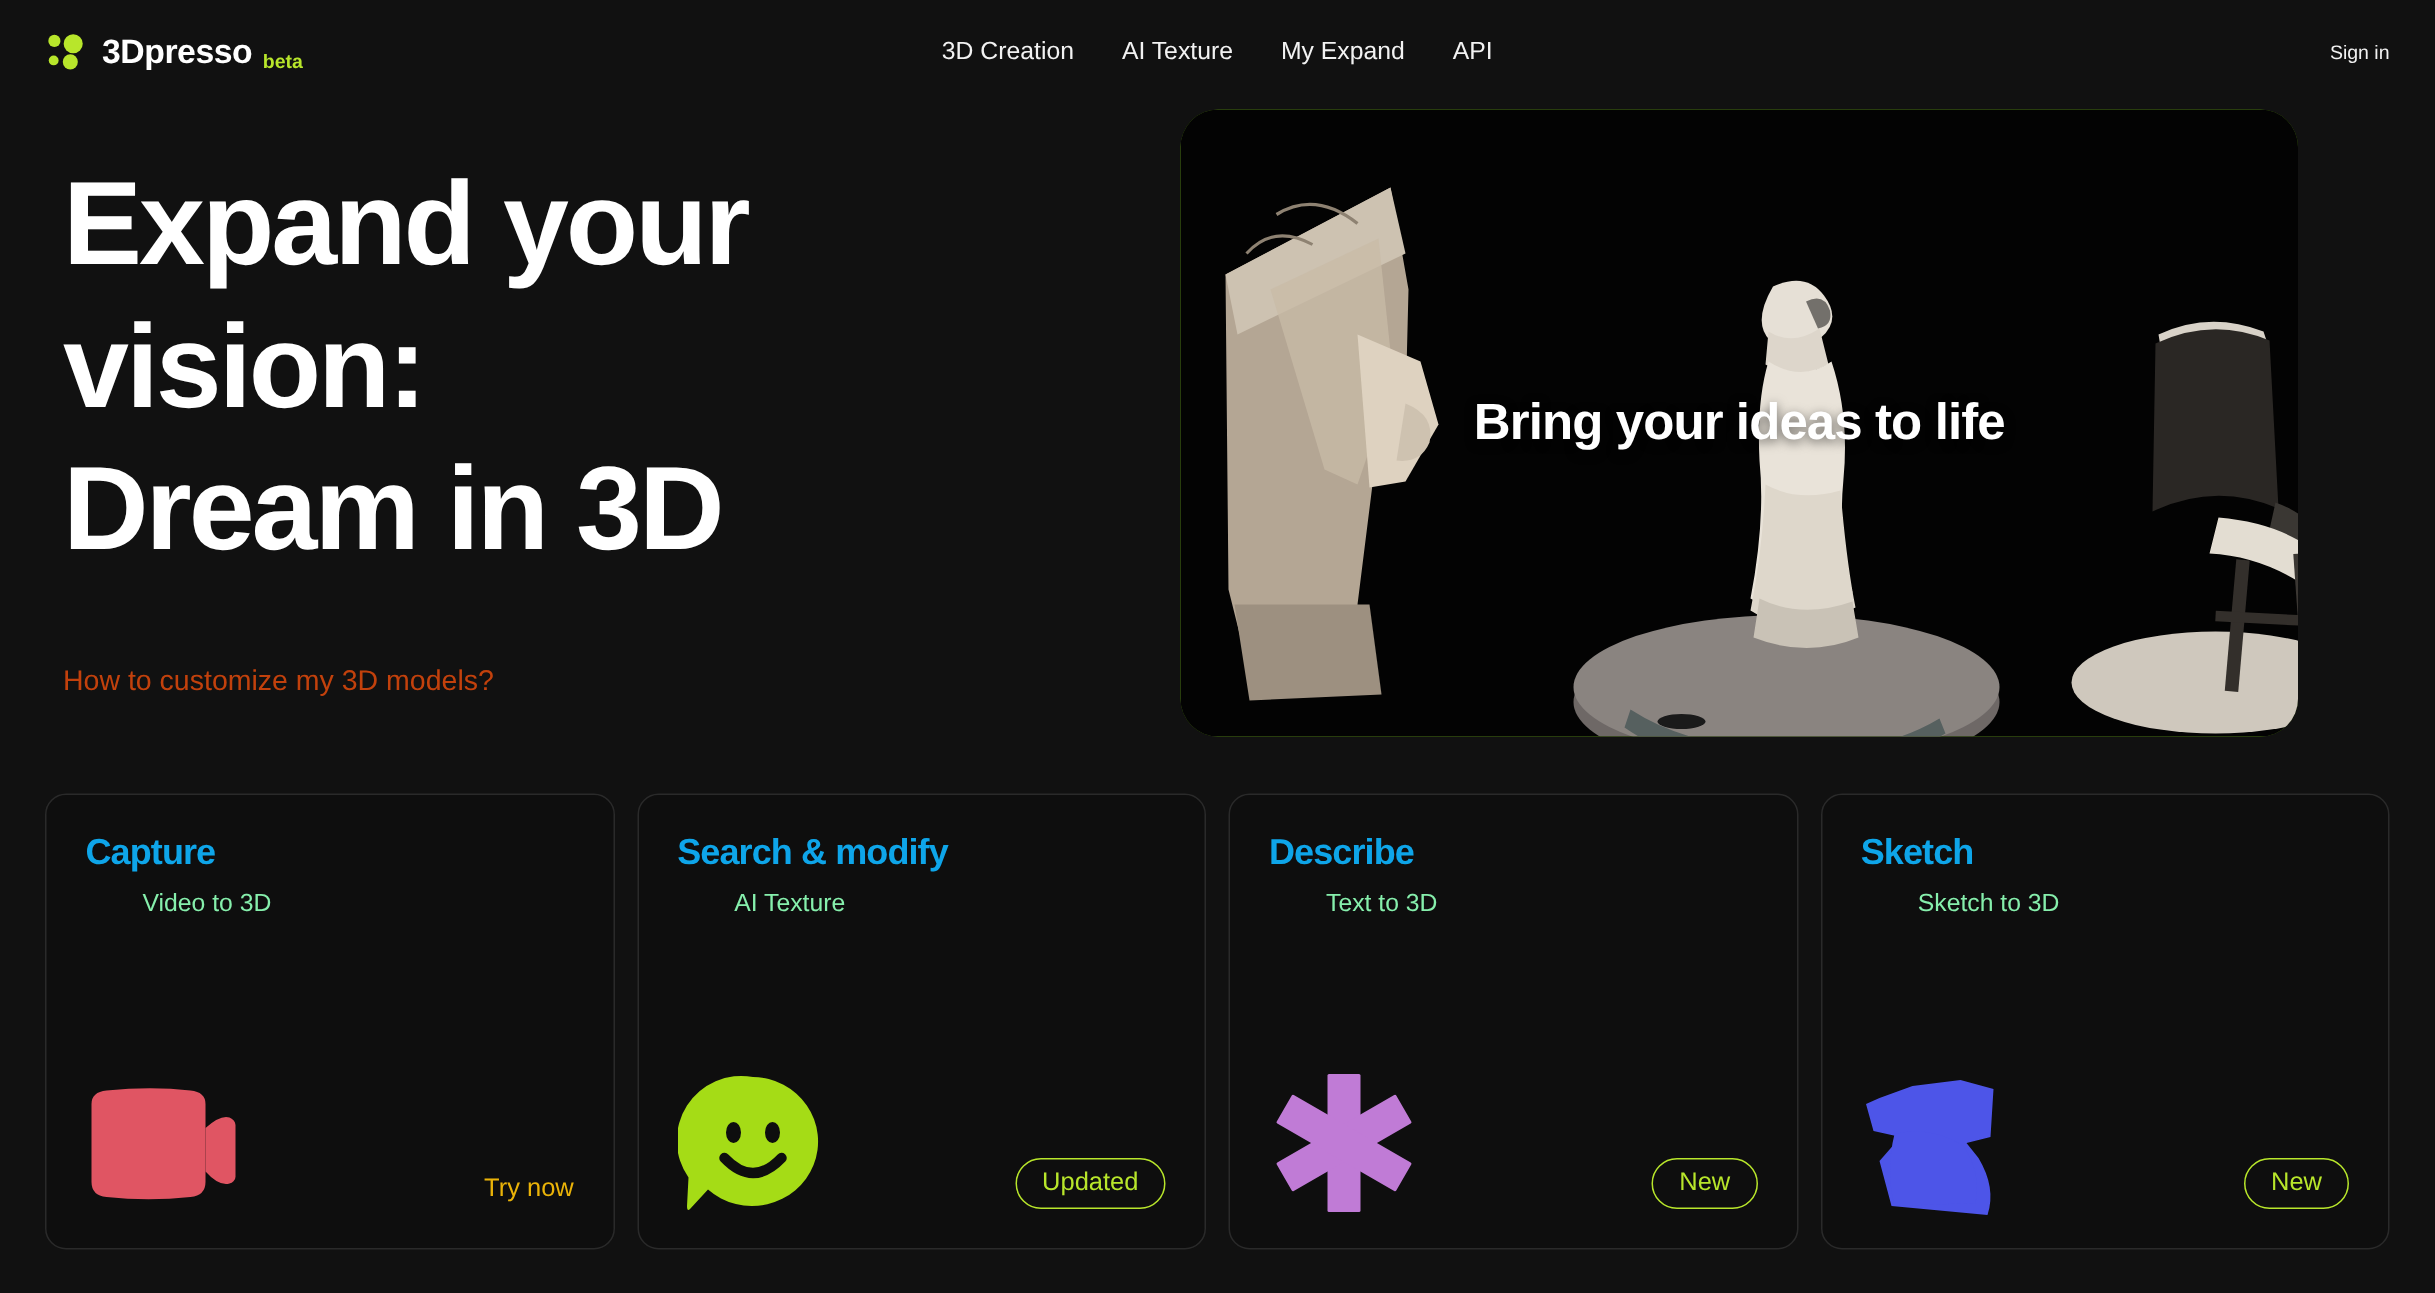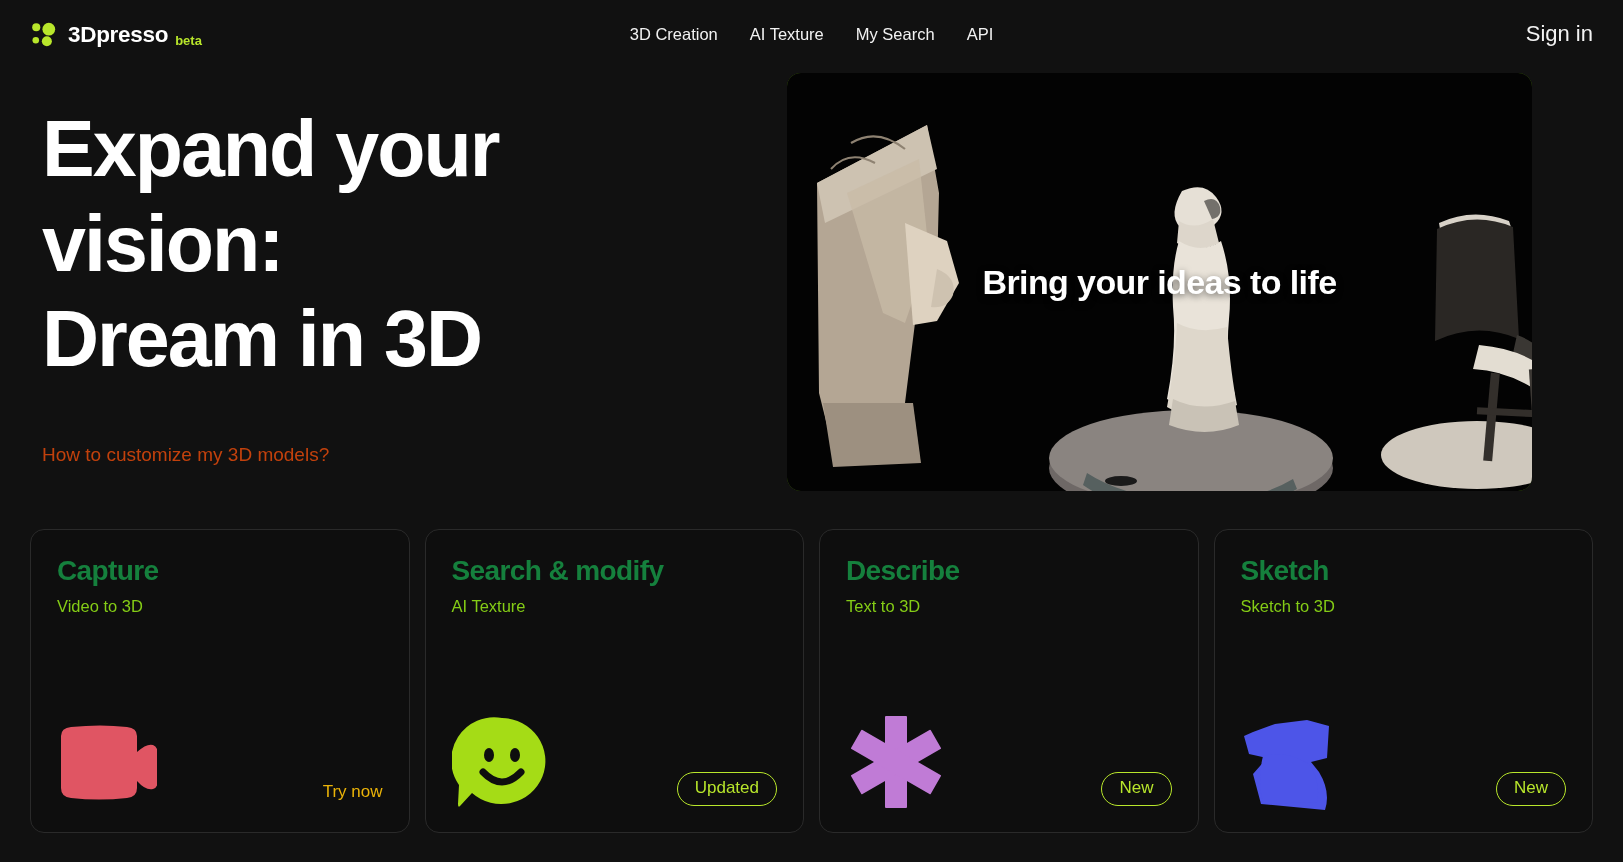--- a/index.html
+++ b/index.html
@@ -49,21 +49,21 @@
   }
   .nav-item {
     font-size: 16.5px;
     color: #f2f2f2;
     font-weight: 400;
     cursor: pointer;
     white-space: nowrap;
   }
   .signin {
     margin-left: auto;
-    font-size: 22px;
+    font-size: 13px;
     color: #f2f2f2;
     cursor: pointer;
   }
 
   
   .hero {
     display: flex;
     padding: 0 42px;
     gap: 0;
     align-items: flex-start;
@@ -82,21 +82,21 @@
     font-size: 19px;
     color: #c2410c;
     cursor: pointer;
     display: inline-block;
   }
   .hero-media {
     width: 745px;
     height: 418px;
     flex: none;
     margin-top: 5px;
-    border-radius: 14px;
+    border-radius: 25px;
     overflow: hidden;
     position: relative;
     background: #4d7c0f;
     cursor: pointer;
   }
   .hero-media svg { display: block; width: 100%; height: 100%; }
   .hero-caption {
     position: absolute;
     left: 0; right: 0;
     top: 50%;
@@ -122,29 +122,30 @@
     border: 1px solid #2a2a2a;
     border-radius: 14px;
     background: #0e0e0e;
     padding: 25px 26px 22px 26px;
     position: relative;
     display: flex;
     flex-direction: column;
     cursor: pointer;
   }
   .card-title {
-    font-size: 28px;
-    font-weight: 700;
-    color: #15803d;
+    font-size: 24px;
+    font-weight: 700;
+    color: #0ea5e9;
     letter-spacing: -0.6px;
   }
   .card-sub {
     margin-top: 10px;
     font-size: 16.5px;
-    color: #84cc16;
+    color: #86efac;
+    margin-left: 38px;
   }
   .card-bottom {
     margin-top: auto;
     display: flex;
     align-items: flex-end;
     justify-content: space-between;
   }
   .card-icon { width: 100px; height: 96px; display:block; }
   .card-action {
     font-size: 17px;
@@ -174,21 +175,21 @@
       <circle cx="6" cy="20" r="3.4" fill="#b8e62b"></circle>
       <circle cx="17.5" cy="21" r="5.2" fill="#b8e62b"></circle>
     </svg>
     <span class="brand-name">3Dpresso</span>
     <span class="brand-beta">beta</span>
   </div>
 
   <nav class="nav">
     <span class="nav-item">3D Creation</span>
     <span class="nav-item">AI Texture</span>
-    <span class="nav-item">My Search</span>
+    <span class="nav-item">My Expand</span>
     <span class="nav-item">API</span>
   </nav>
 
   <span class="signin">Sign in</span>
 </div>
 
 <div class="hero">
   <div class="hero-left">
     <h1 class="headline">Expand your
 vision:

